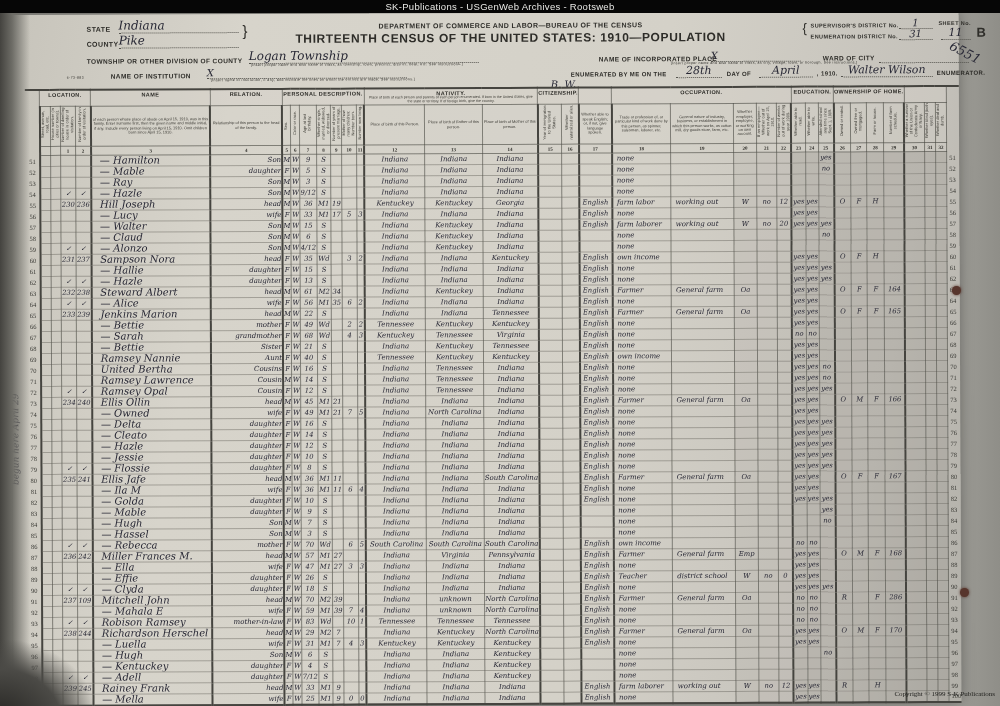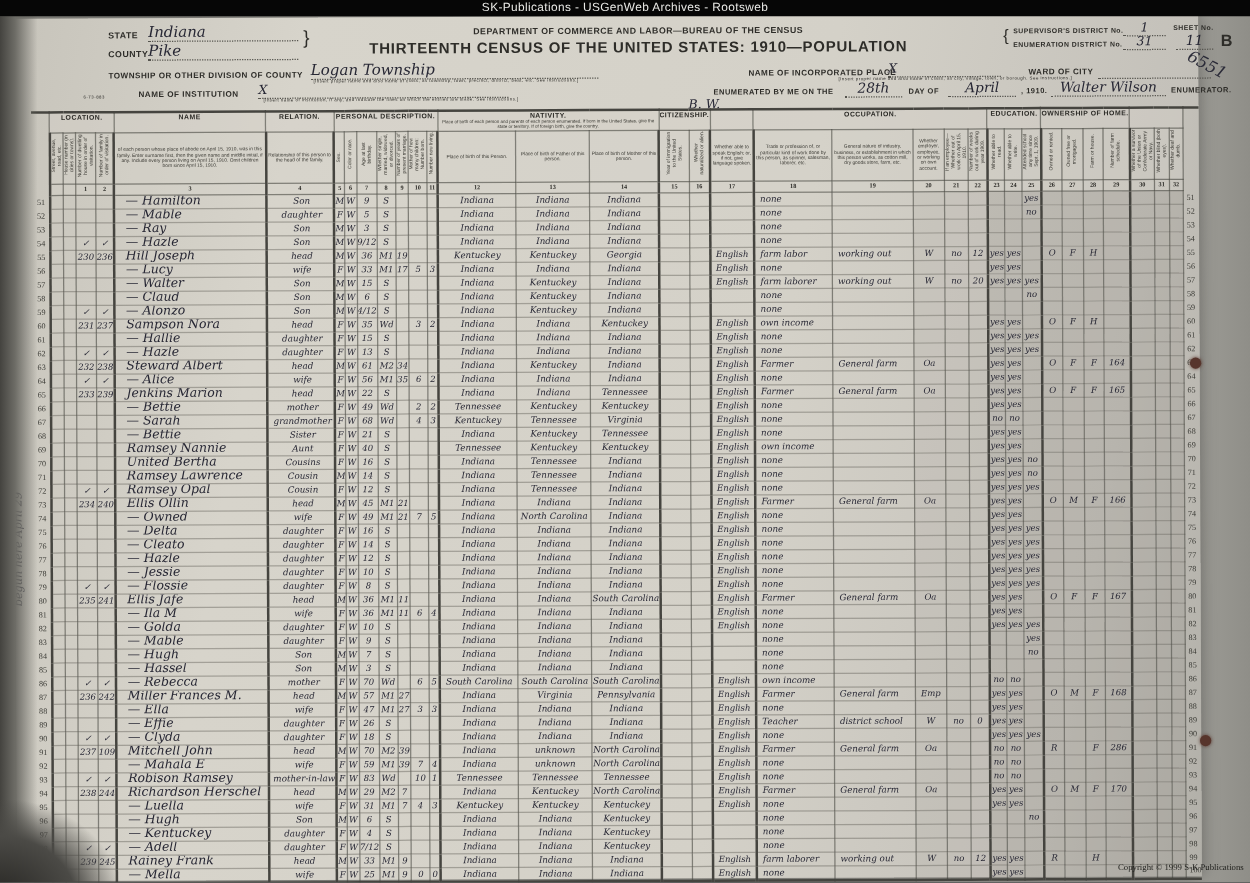--- a/index.html
+++ b/index.html
@@ -47,21 +47,21 @@
     font:4px "Liberation Sans",sans-serif;color:#3c3b35;line-height:1.15;max-height:35px;max-width:100%;}
   .ht{display:block;font:3.9px "Liberation Sans",sans-serif;color:#3c3b35;line-height:1.15;
     text-align:center;padding:0 1px;}
   .nrow th{height:8px;font:bold 5px "Liberation Serif",serif;color:#2c2b27;text-align:center;
     background:rgba(214,211,202,.35);}
   #census tbody tr{height:11px;}
   #census tbody td{font-family:"DejaVu Serif",serif;font-style:italic;font-size:6.8px;
     color:#272734;text-align:center;white-space:nowrap;line-height:10px;
     border-top:1px solid rgba(90,89,82,.42);border-bottom:1px solid rgba(90,89,82,.42);}
   #census tbody td.c-name{text-align:left;padding-left:8px;font-size:10px;}
-  #census tbody td.c-rel{text-align:center;padding-left:3px;font-size:7px;}
+  #census tbody td.c-rel{text-align:right;padding-left:20px;font-size:7px;}
   #census tbody td.c-pob,#census tbody td.c-pobf,#census tbody td.c-pobm{font-size:7px;}
   #census tbody td.c-trade,#census tbody td.c-ind{text-align:left;padding-left:4px;font-size:7px;}
   
   #census tbody td.c-rd,#census tbody td.c-wr,#census tbody td.c-sch,#census tbody td.c-own,
   #census tbody td.c-fm,#census tbody td.c-fh,#census tbody td.c-sched,#census tbody td.c-war,
   #census tbody td.c-bl,#census tbody td.c-df{background:rgba(150,148,140,.28);}
   #census tbody td.c-cls,#census tbody td.c-ow,#census tbody td.c-wk{background:rgba(170,168,160,.18);}
 
   .marginNote{position:absolute;left:-2px;top:470px;z-index:7;transform:rotate(-90deg);
     transform-origin:left top;font:italic 9px "DejaVu Serif",serif;color:#33323e;white-space:nowrap;}

